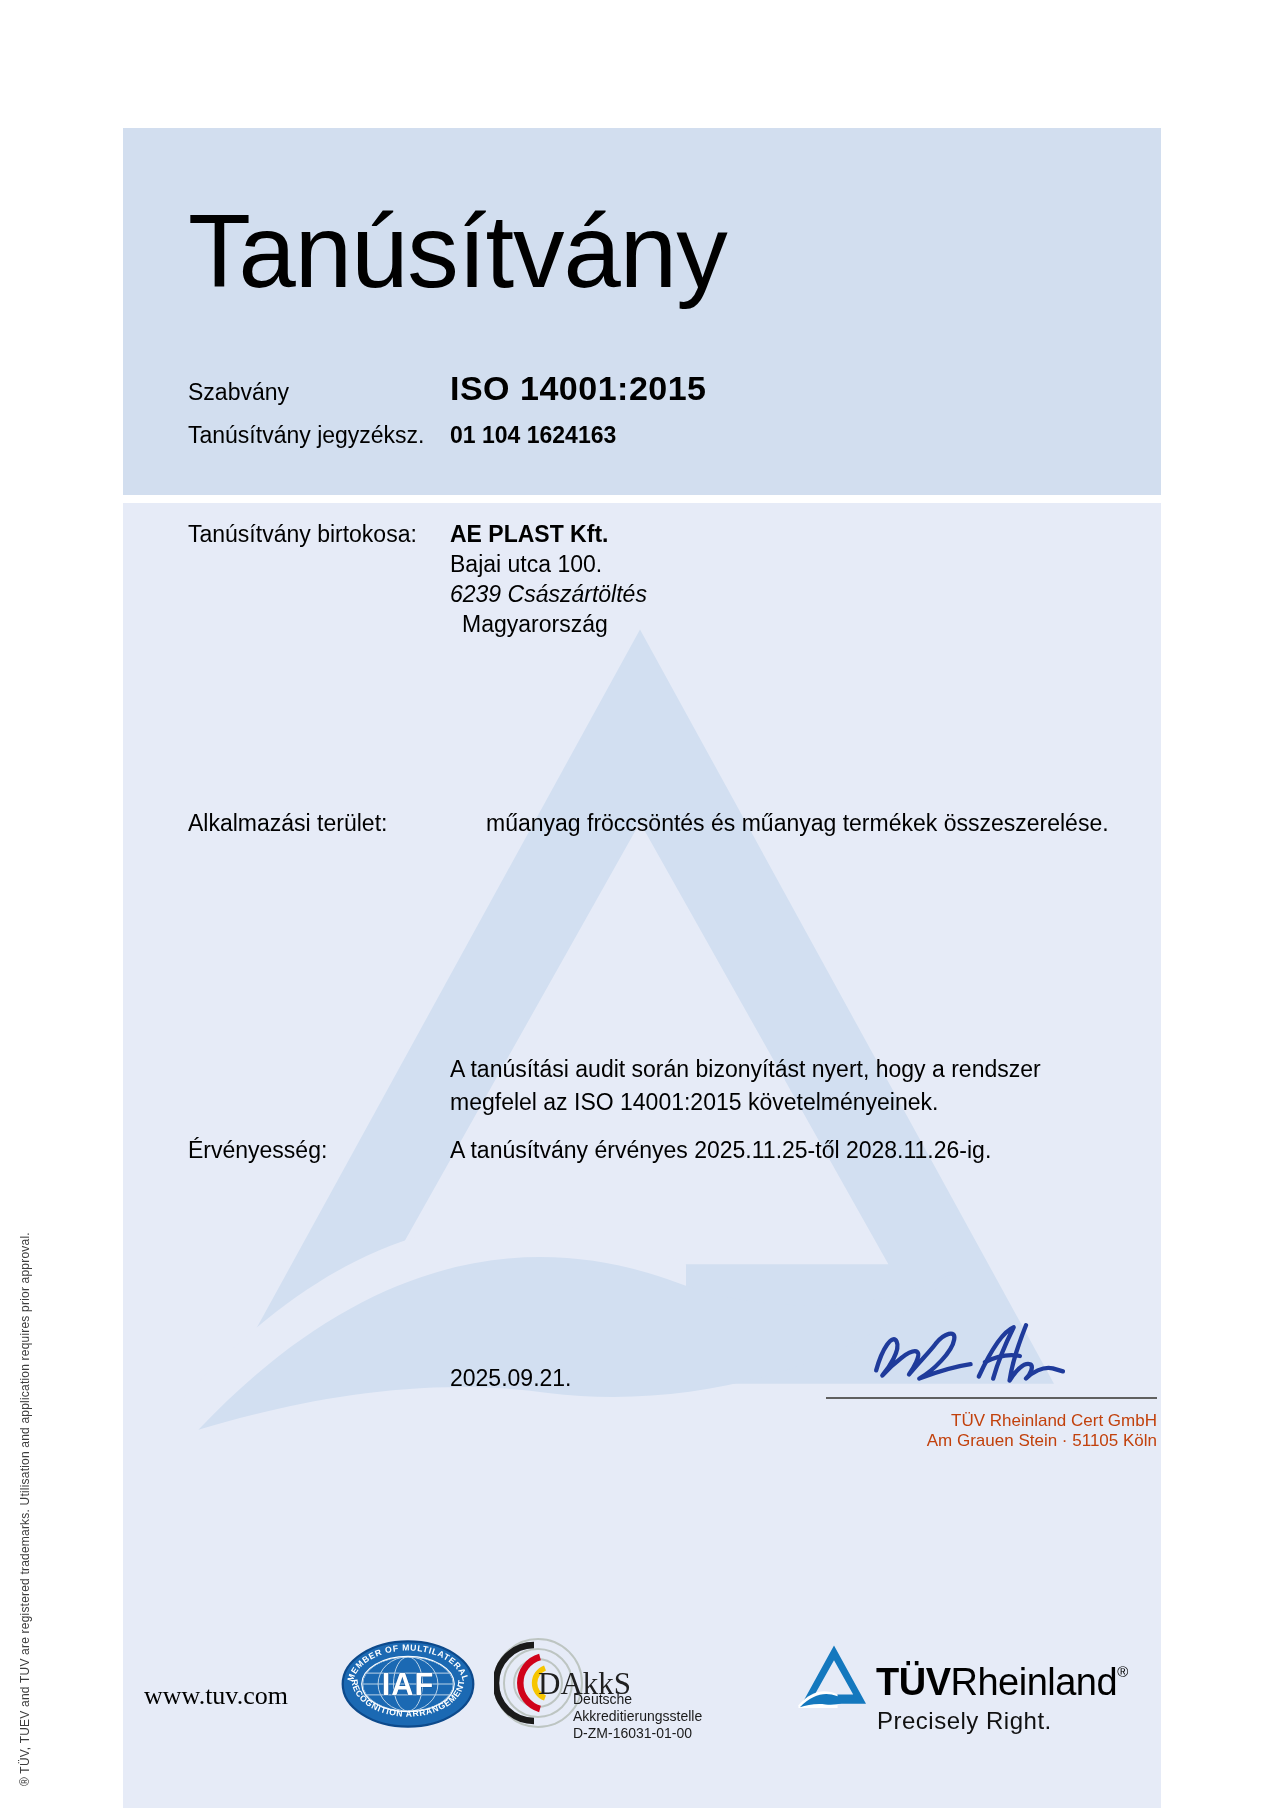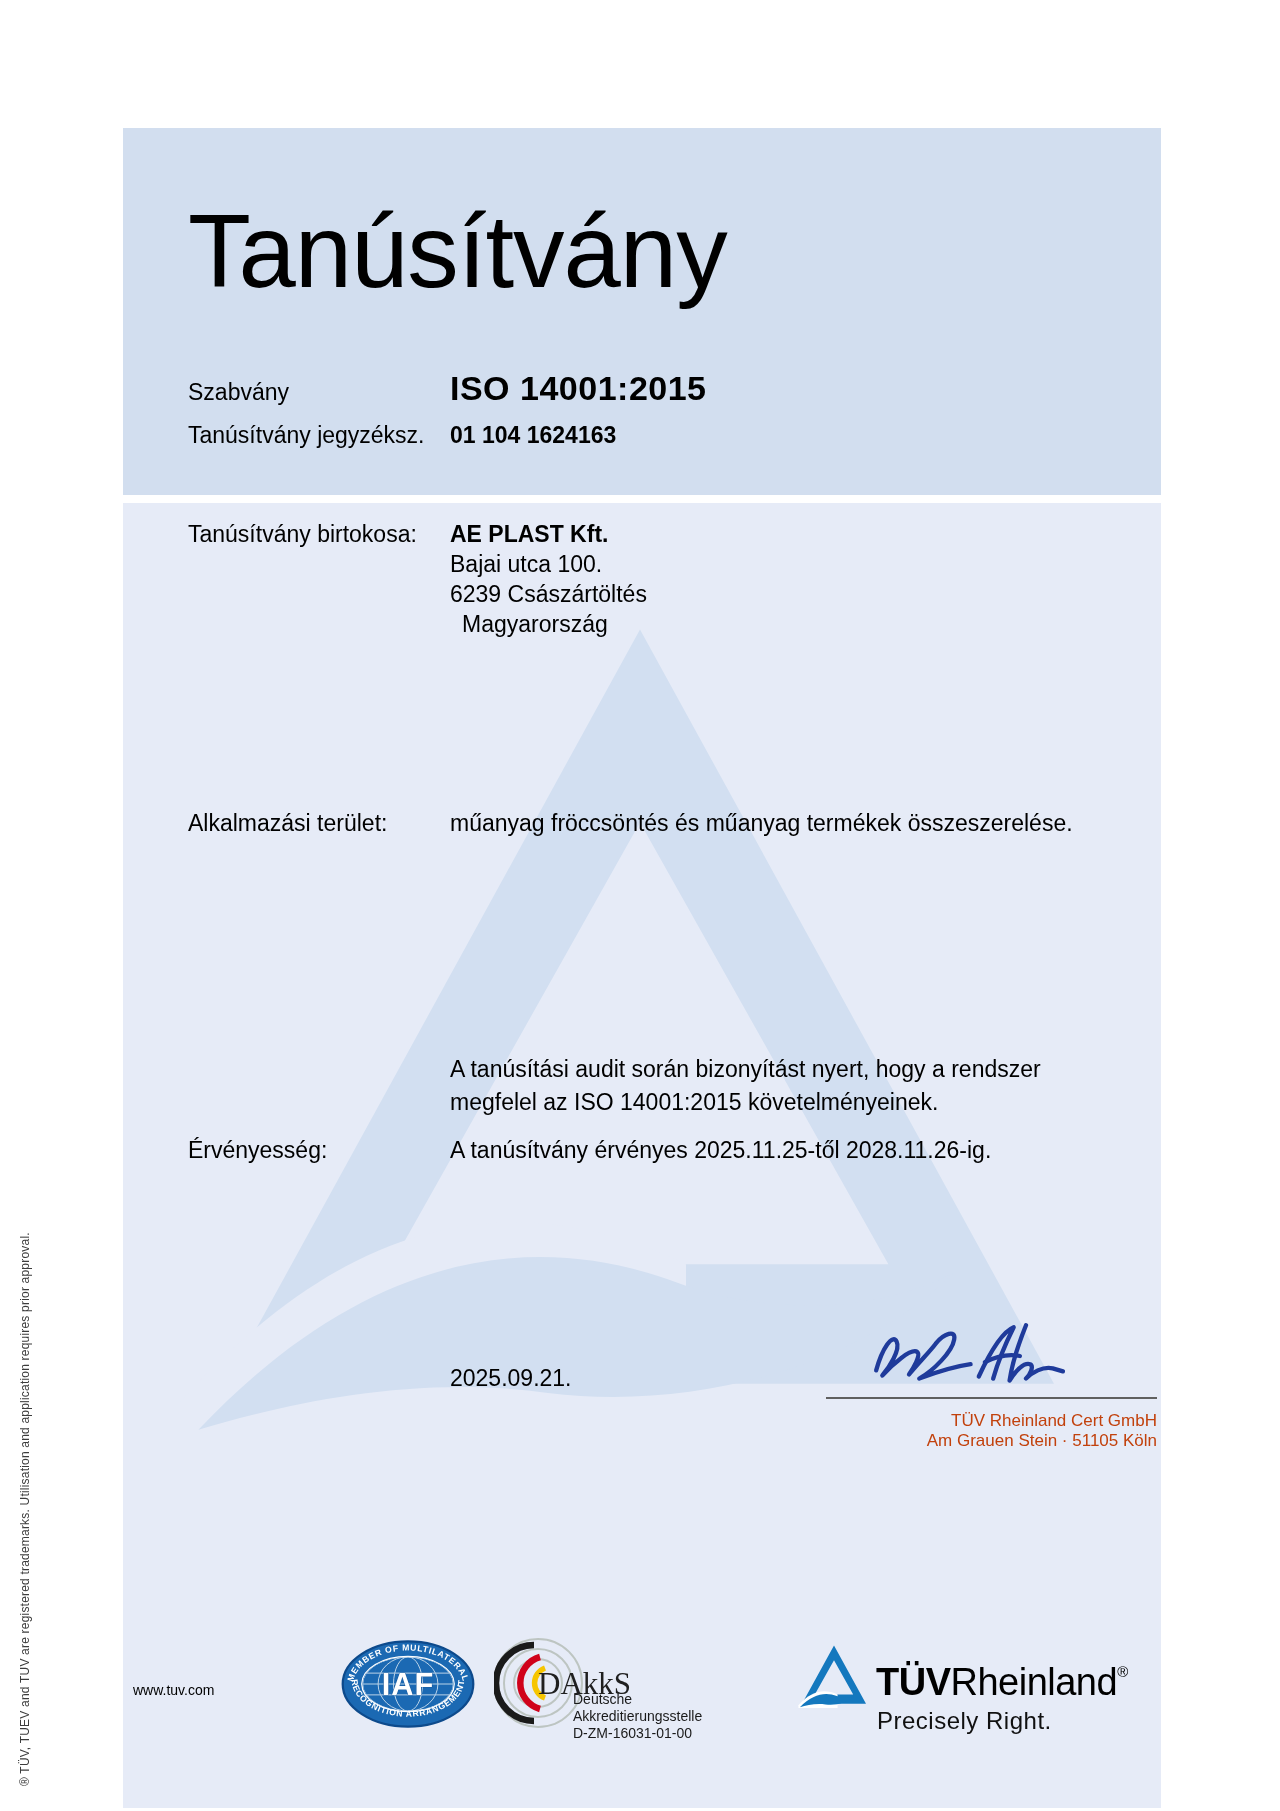--- a/index.html
+++ b/index.html
@@ -22,21 +22,21 @@
   .para{position:absolute;font-size:23px;line-height:33px;}
   .date{position:absolute;left:327px;font-size:23px;line-height:1;}
   .watermark{position:absolute;left:57px;top:107px;}
   .sig-svg{position:absolute;left:747px;top:816px;}
   .sig-line{position:absolute;left:703px;top:894px;width:331px;height:2px;background:#606060;}
   .sig-org{position:absolute;left:703px;top:908px;width:331px;text-align:right;font-size:17px;line-height:20px;color:#c2410c;}
   .side-note{
     position:absolute;left:18px;top:1786px;transform:rotate(-90deg);transform-origin:0 0;
     white-space:nowrap;font-size:12px;color:#3c3c3c;letter-spacing:0.2px;
   }
-  .www{position:absolute;left:133px;top:1683px;font-size:14px;line-height:1;}
+  .www{position:absolute;left:144px;top:1683px;font-size:26px;line-height:1;font-family:Liberation Serif, serif;}
   .iaf-svg{position:absolute;left:340px;top:1638px;}
   .dakks-svg{position:absolute;left:494px;top:1628px;}
   .dakks-caption{position:absolute;left:573px;top:1691px;font-size:14px;line-height:17px;color:#1a1a1a;}
   .dakks-caption span{display:block;}
   .tuv-tri{position:absolute;left:798px;top:1644px;}
   .tuv-word{position:absolute;left:876px;top:1663px;font-size:38px;line-height:1;letter-spacing:-0.5px;white-space:nowrap;}
   .tuv-word .bold{font-weight:bold;}
   .tuv-word .reg-mark{font-size:15px;vertical-align:18px;letter-spacing:0;}
   .tuv-tagline{position:absolute;left:877px;top:1709px;font-size:24px;letter-spacing:0.5px;line-height:1;color:#111;}
 </style>
@@ -67,26 +67,26 @@
       <path fill="#d2dff1" fill-rule="evenodd" d="M50 2 L95 84 L5 84 Z M50 23 L77 71 L23 71 Z"></path>
       <path fill="#e6ebf7" d="M0 86 C18 66 36 62 55 71 L55 90 L0 90 Z"></path>
       <path fill="#d2dff1" d="M2 89 C20 70 38 67 54 73 C62 76 74 77 84 72 C74 82 56 87 40 85 C26 83 12 86 2 89 Z"></path>
     </svg>
 
     <div class="row" style="top:16px;left:65px;align-items:baseline;">
       <span class="lbl">Tanúsítvány birtokosa:</span>
       <span class="addr-block">
         <span class="b" style="display:block;">AE PLAST Kft.</span>
         <span style="display:block;">Bajai utca 100.</span>
-        <span style="display:block;">6239 Császártöltés</span>
+        <span style="display:block;font-style:italic;">6239 Császártöltés</span>
         <span style="display:block;margin-left:12px;">Magyarország</span>
       </span>
     </div>
 
-    <div class="row" style="top:309px;left:65px;">
+    <div class="row" style="top:309px;left:65px;gap:36px;">
       <span class="lbl">Alkalmazási terület:</span>
       <span>műanyag fröccsöntés és műanyag termékek összeszerelése.</span>
     </div>
 
     <div class="para" style="top:550px;left:327px;width:640px;">
       <span style="display:block;">A tanúsítási audit során bizonyítást nyert, hogy a rendszer</span>
       <span style="display:block;">megfelel az ISO 14001:2015 követelményeinek.</span>
     </div>
 
     <div class="row" style="top:636px;left:65px;">

